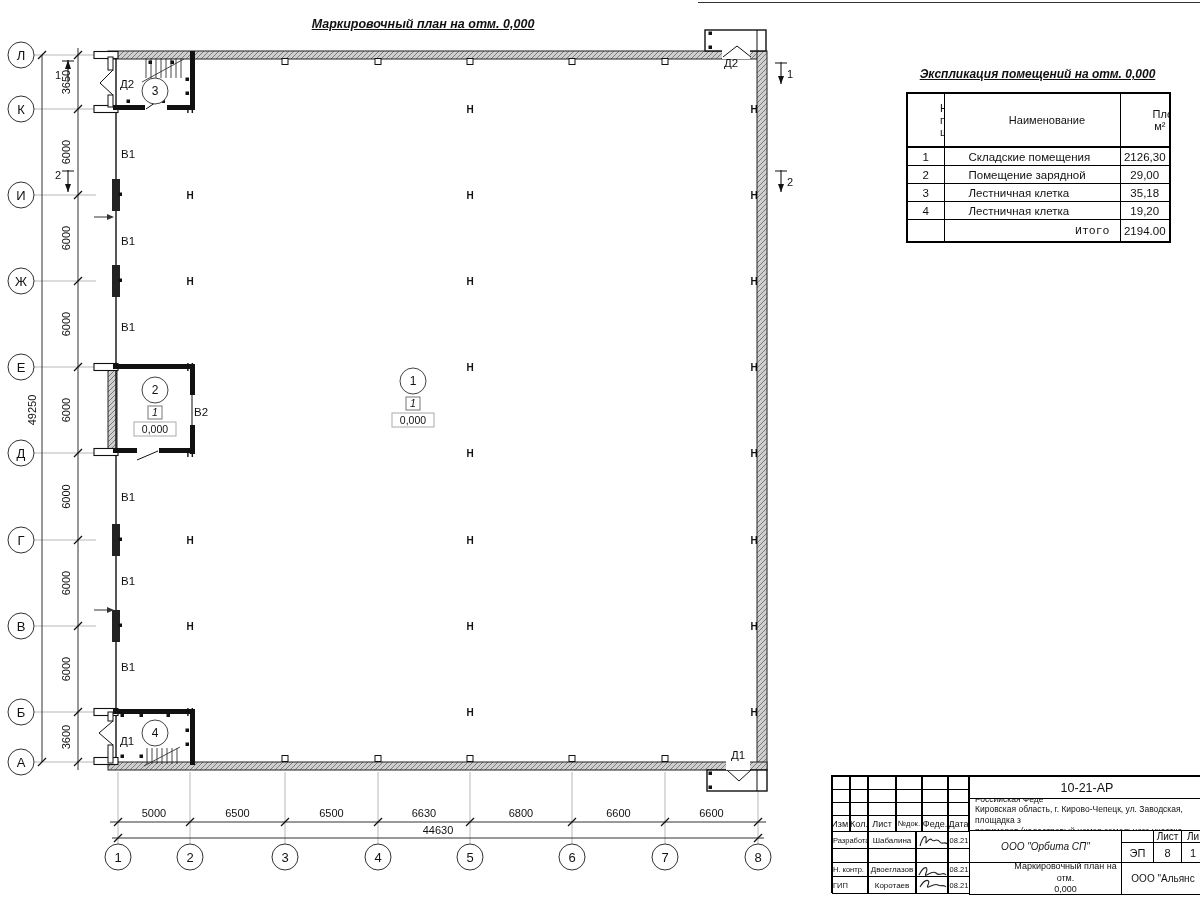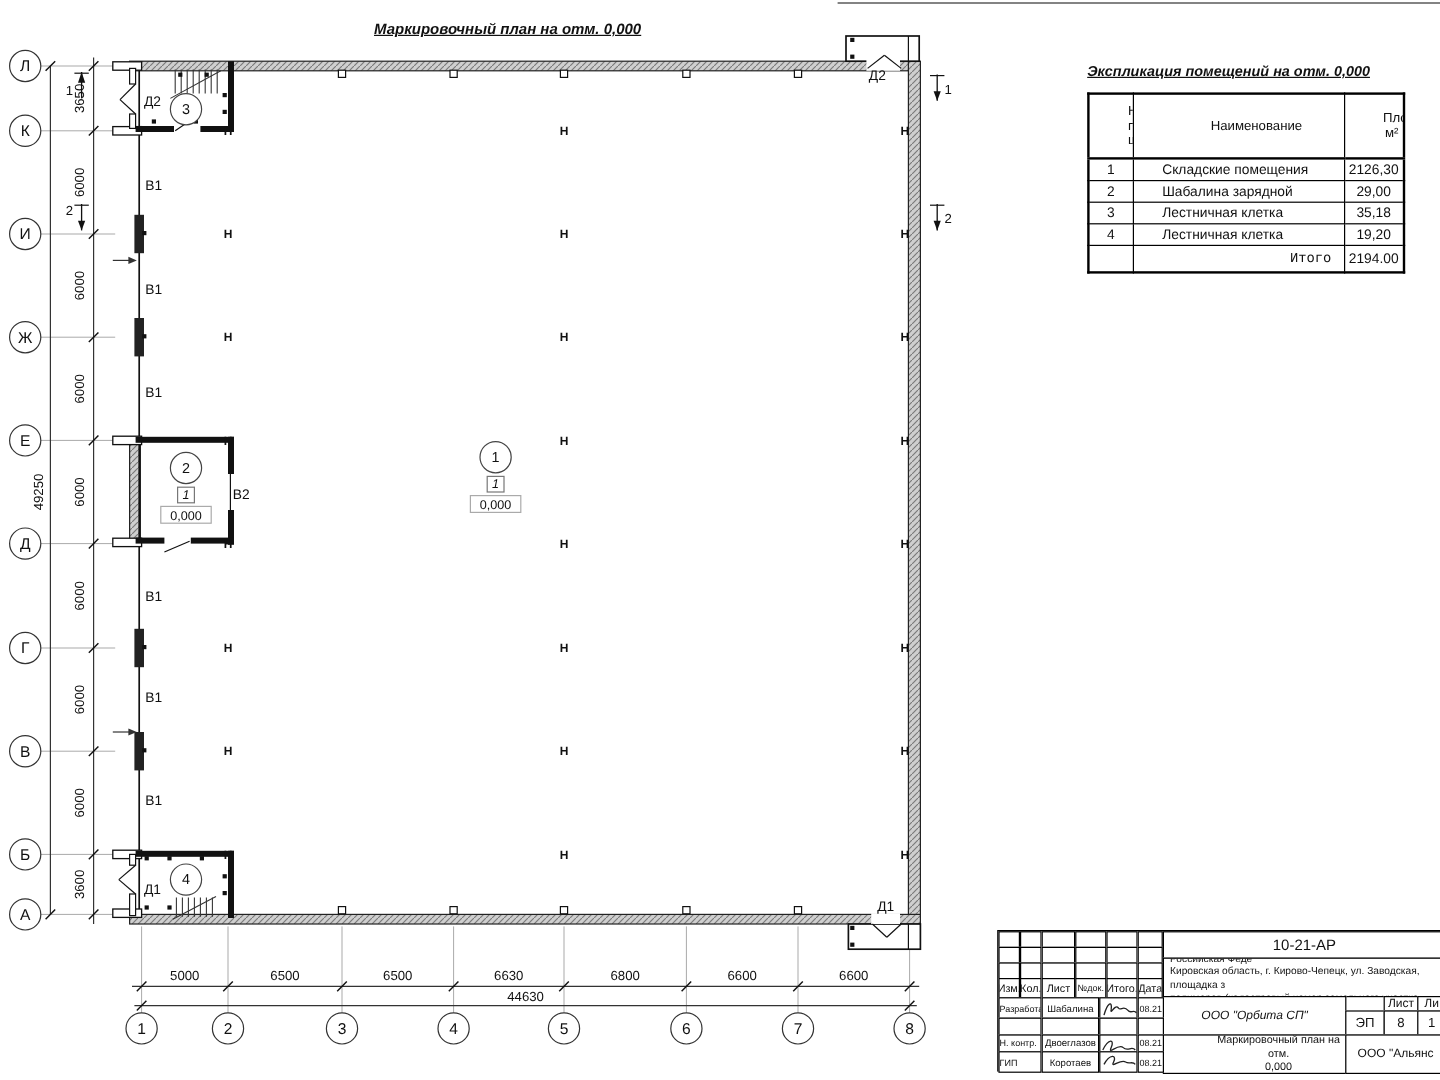--- a/index.html
+++ b/index.html
@@ -3,22 +3,22 @@
 <meta charset="utf-8">
 <style>
   html,body{margin:0;padding:0;background:#e8e8e8;}
   .sheet{position:relative;width:1200px;height:900px;background:#fff;overflow:hidden;
          font-family:"Liberation Sans",sans-serif;color:#111;}
   svg text{font-family:"Liberation Sans",sans-serif;fill:#111;}
   .plan-title{position:absolute;left:298px;top:17px;width:250px;text-align:center;
     font:italic bold 12.5px "Liberation Sans",sans-serif;text-decoration:underline;}
   
   .spec{position:absolute;left:906px;top:52px;width:263px;}
-  .spec-title{text-align:left;font:italic bold 12px/1.2 "Liberation Sans",sans-serif;
-    text-decoration:underline;margin-bottom:11px;white-space:nowrap;}
+  .spec-title{text-align:center;font:italic bold 12px/1.2 "Liberation Sans",sans-serif;
+    text-decoration:underline;margin-bottom:11px;white-space:nowrap;margin-top:15px;}
   .spec table{border-collapse:collapse;width:100%;table-layout:fixed;border:2px solid #000;
     font:11.5px "Liberation Sans",sans-serif;}
   .spec th,.spec td{border:1px solid #000;text-align:center;padding:0 2px;overflow:hidden;}
   .spec thead th{height:52px;font-weight:normal;font-size:11px;white-space:pre-line;
     border-bottom:2px solid #000;vertical-align:middle;padding-left:32px;}
   .spec tbody td{height:17px;}
   .spec td.name{text-align:left;padding-left:24px;}
   .spec tfoot td{height:21px;}
   .spec tfoot .total-label{text-align:right;padding-right:10px;border-right:1px solid #000;font-family:Liberation Mono, monospace;}
   
@@ -357,21 +357,21 @@
         </tr>
       </thead>
       <tbody id="spec-body">
           <tr>
             <td>1</td>
             <td class="name">Складские помещения</td>
             <td>2126,30</td>
           </tr>
           <tr>
             <td>2</td>
-            <td class="name">Шабалина зарядной</td>
+            <td class="name">Помещение зарядной</td>
             <td>29,00</td>
           </tr>
           <tr>
             <td>3</td>
             <td class="name">Лестничная клетка</td>
             <td>35,18</td>
           </tr>
           <tr>
             <td>4</td>
             <td class="name">Лестничная клетка</td>
@@ -424,21 +424,21 @@
       <div class="cell " style="left: -1px; top: 25px; width: 18px; height: 14px;"></div>
       <div class="cell " style="left: 17px; top: 25px; width: 18px; height: 14px;"></div>
       <div class="cell " style="left: 35px; top: 25px; width: 28px; height: 14px;"></div>
       <div class="cell " style="left: 63px; top: 25px; width: 26px; height: 14px;"></div>
       <div class="cell " style="left: 89px; top: 25px; width: 26px; height: 14px;"></div>
       <div class="cell " style="left: 115px; top: 25px; width: 21px; height: 14px;"></div>
       <div class="cell f9" style="left: -1px; top: 38px; width: 18px; height: 17px;">Изм.</div>
       <div class="cell f9" style="left: 17px; top: 38px; width: 18px; height: 17px;">Кол.</div>
       <div class="cell f9" style="left: 35px; top: 38px; width: 28px; height: 17px;">Лист</div>
       <div class="cell f7" style="left: 63px; top: 38px; width: 26px; height: 17px;">№док.</div>
-      <div class="cell f9" style="left: 89px; top: 38px; width: 26px; height: 17px;">Итого.</div>
+      <div class="cell f9" style="left: 89px; top: 38px; width: 26px; height: 17px;">Феде.</div>
       <div class="cell f9" style="left: 115px; top: 38px; width: 21px; height: 17px;">Дата</div>
       <div class="cell f7 left" style="left: -1px; top: 54px; width: 36px; height: 18px;">Разработал</div>
       <div class="cell f8" style="left: 35px; top: 54px; width: 48px; height: 18px;">Шабалина</div>
       <div class="cell " style="left: 83px; top: 54px; width: 32px; height: 18px;"></div>
       <div class="cell f7" style="left: 115px; top: 54px; width: 22px; height: 18px;">08.21</div>
       <div class="cell f7 left" style="left: -1px; top: 71px; width: 36px; height: 15px;"></div>
       <div class="cell f8" style="left: 35px; top: 71px; width: 48px; height: 15px;"></div>
       <div class="cell " style="left: 83px; top: 71px; width: 32px; height: 15px;"></div>
       <div class="cell f7" style="left: 115px; top: 71px; width: 22px; height: 15px;"></div>
       <div class="cell f7 left" style="left: -1px; top: 85px; width: 36px; height: 15px;">Н. контр.</div>

